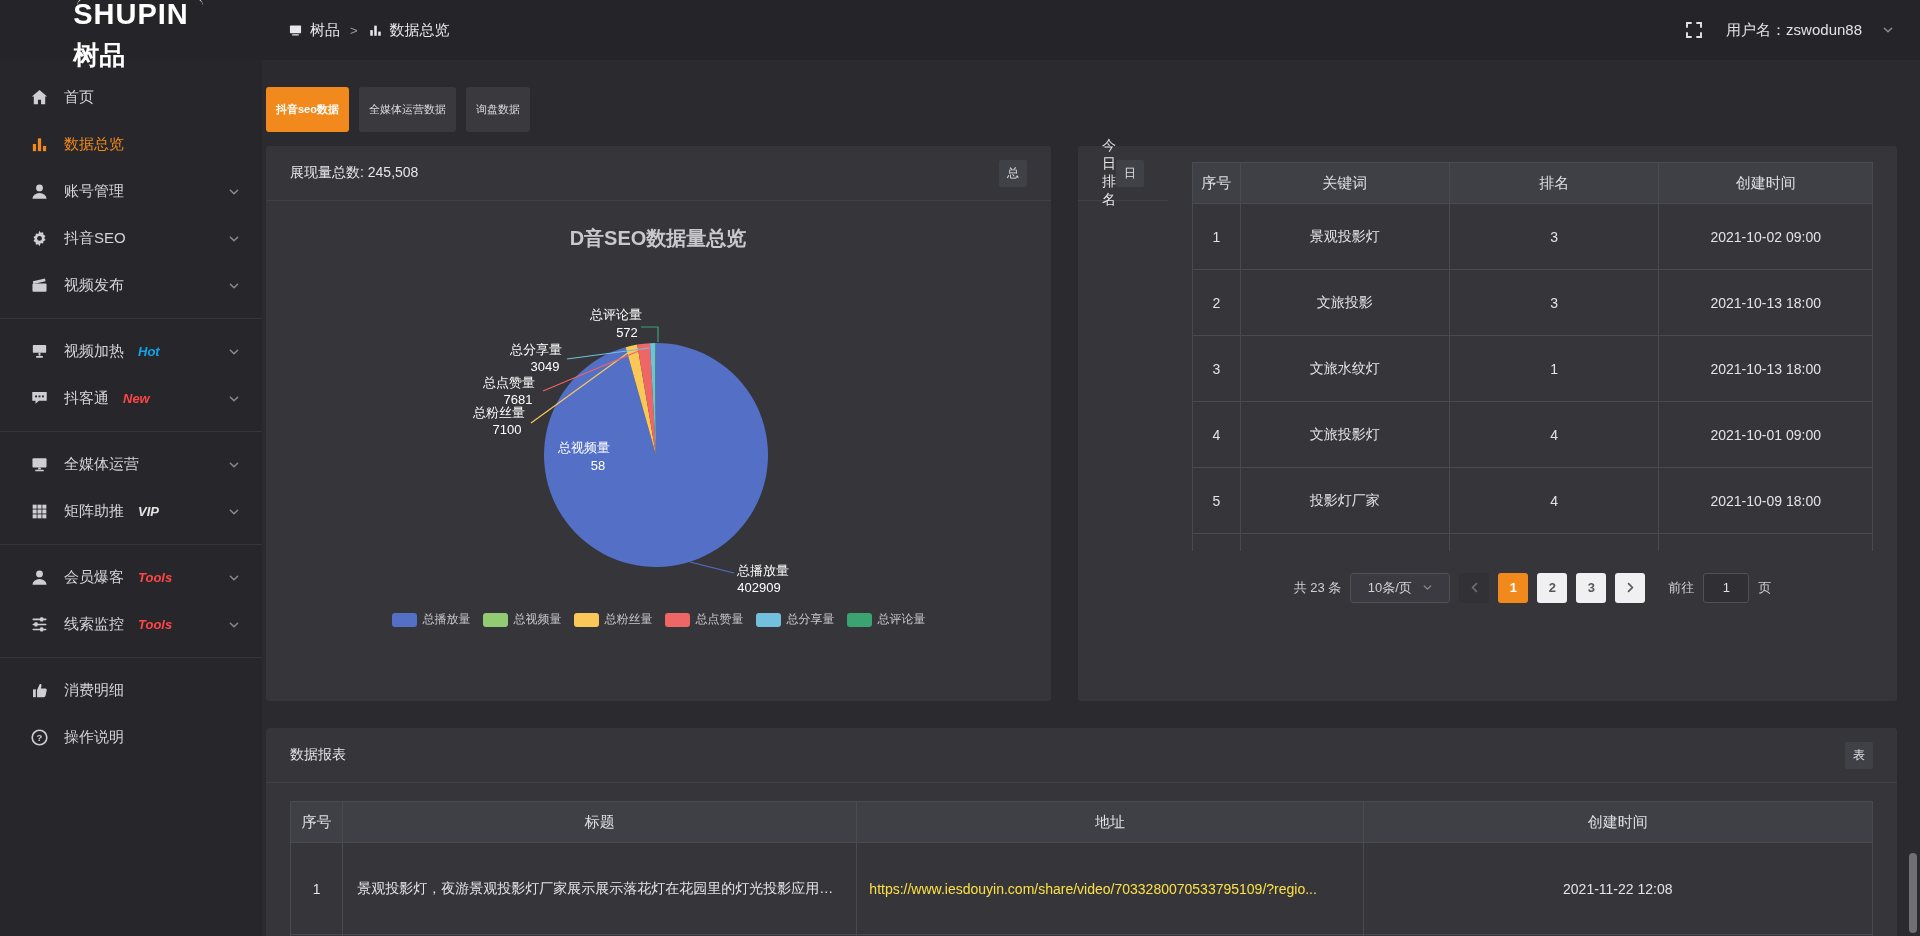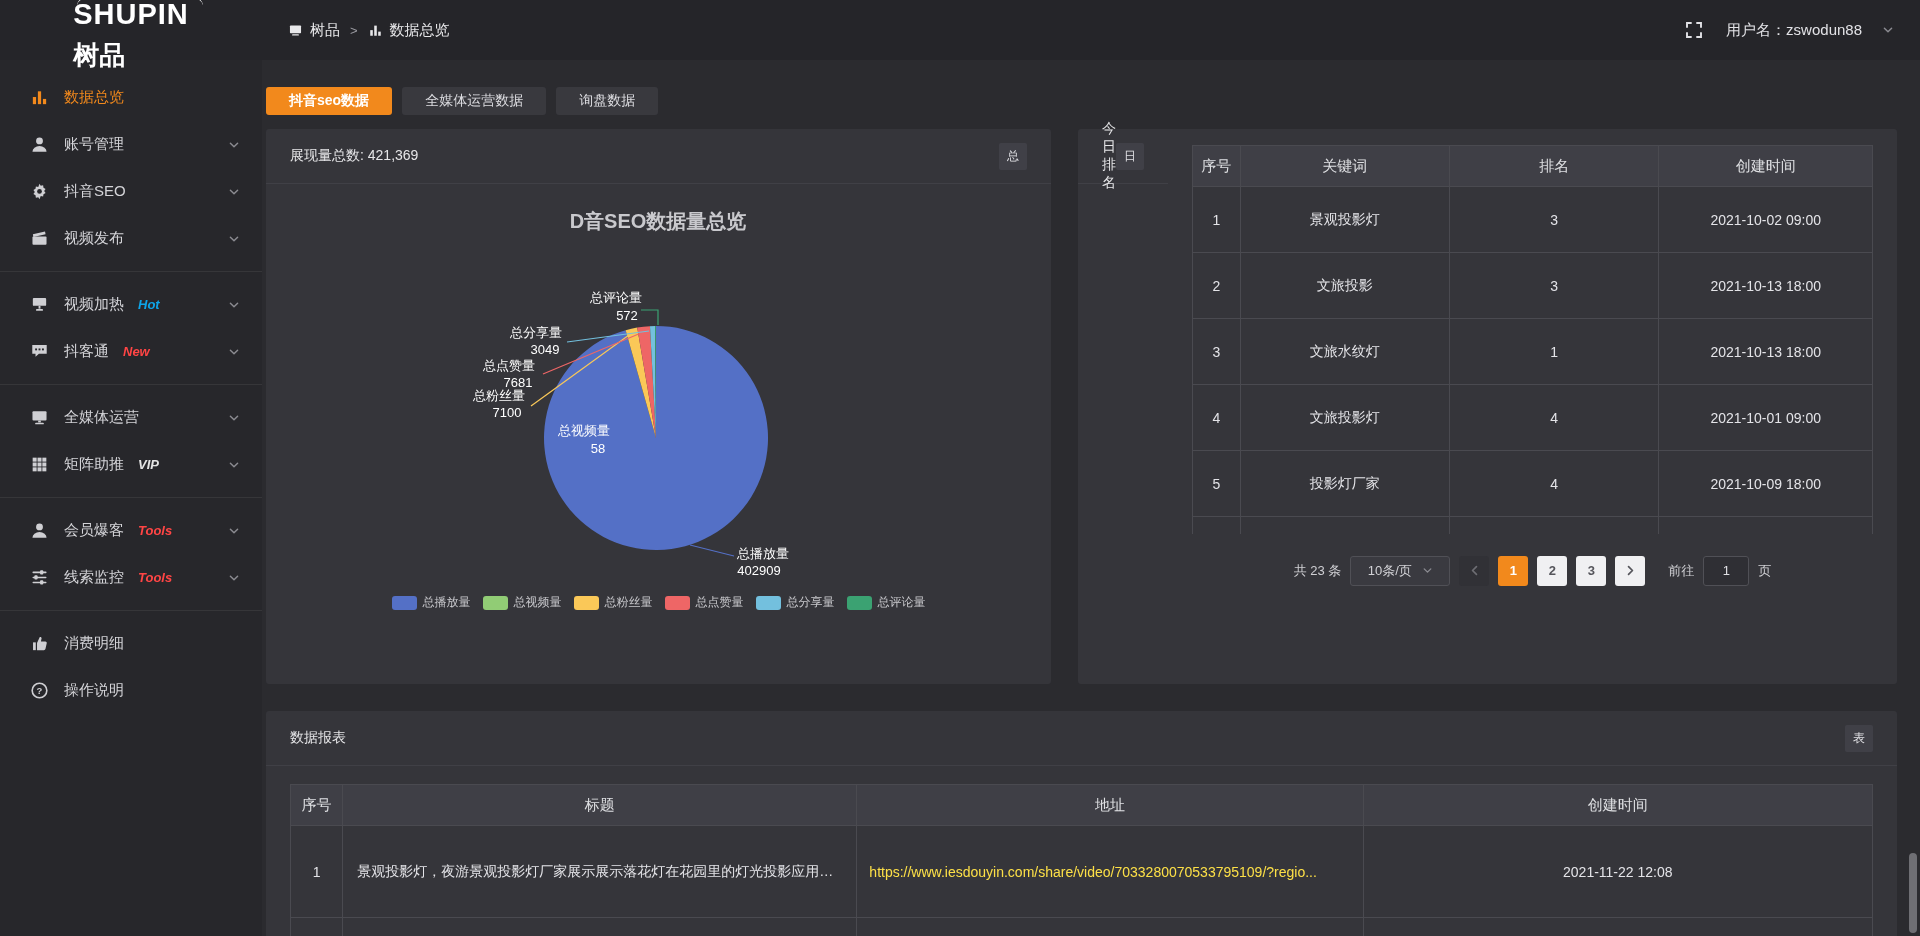--- a/index.html
+++ b/index.html
@@ -28,21 +28,21 @@
   .sidebar { width:262px; background:#27272b; padding-top:14px; flex-shrink:0; }
   .side-item { height:47px; display:flex; align-items:center; padding:0 22px 0 30px; position:relative; color:#d4d4d8; font-size:15px; cursor:pointer; }
   .side-item .s-icon { width:19px; height:19px; margin-right:15px; color:#cfcfd3; flex-shrink:0; }
   .side-item.active, .side-item.active .s-icon { color:#f2891c; }
   .side-badge { font-style:italic; font-weight:bold; font-size:13px; margin-left:14px; }
   .side-chevron { margin-left:auto; width:12px; height:12px; color:#8b8b91; }
   .side-divider { height:1px; background:rgba(255,255,255,.07); margin:9px 0; }
   .main { flex:1; padding:27px 23px 0 4px; overflow:hidden; }
   
   .tabs { display:flex; gap:10px; }
-  .tab-btn { height:28px; padding:0 23px; display:flex; align-items:center; font-size:14px;
+  .tab-btn { height:45px; padding:0 10px; display:flex; align-items:center; font-size:11px;
     background:#39393e; color:#dddde1; border-radius:3px; cursor:pointer; border:none; }
   .tab-btn.active { background:#f2891c; color:#fff; font-weight:bold; }
   
   .panel { background:#35353a; border-radius:3px; }
   .panel-head { height:55px; display:flex; align-items:center; justify-content:space-between;
     padding:0 24px; border-bottom:1px solid #404046; font-size:14px; color:#e6e6e8; }
   .corner-btn { background:#404047; color:#e0e0e4; font-size:12px; padding:5px 8px; border-radius:2px; border:none; cursor:pointer; }
   .panels-row { display:flex; gap:27px; margin-top:14px; height:555px; }
   .panel-left { width:785px; display:flex; flex-direction:column; }
   .panel-right { flex:1; display:flex; flex-direction:row; }
@@ -125,20 +125,28 @@
             <polyline points="4,7 10,13 16,7" fill="none" stroke="currentColor" stroke-width="2.4" stroke-linecap="round" stroke-linejoin="round"></polyline>
           </svg>
         </span>
     </span>
   </div>
 </div>
 
 <div class="shell">
 
   <div class="sidebar" id="sidebar">
+      <div class="side-item">
+        <span class="s-icon">
+          <svg viewBox="0 0 20 20" width="19" height="19" fill="currentColor">
+            <path d="M10 2.2 18 9h-2v8h-4.4v-4.6H8.4V17H4V9H2Z"></path>
+          </svg>
+        </span>
+        <span>首页</span>
+      </div>
       <div class="side-item active">
         <span class="s-icon">
           <svg viewBox="0 0 20 20" width="19" height="19" fill="currentColor">
             <rect x="3" y="9.5" width="3.4" height="7.5"></rect>
             <rect x="8.3" y="3.5" width="3.4" height="13.5"></rect>
             <rect x="13.6" y="11.5" width="3.4" height="5.5"></rect>
           </svg>
         </span>
         <span>数据总览</span>
       </div>
@@ -316,21 +324,21 @@
     <div class="tabs" id="tabs">
         <button class="tab-btn active">抖音seo数据</button>
         <button class="tab-btn">全媒体运营数据</button>
         <button class="tab-btn">询盘数据</button>
       </div>
 
     <div class="panels-row">
 
       <div class="panel panel-left">
         <div class="panel-head">
-          <span>展现量总数: 421,369</span>
+          <span>展现量总数: 245,508</span>
           <button class="corner-btn">总</button>
         </div>
         <div class="chart-area">
           <svg class="chart-svg" id="pie-svg" viewBox="0 0 785 408">
               <text x="392" y="44" text-anchor="middle" font-size="20" fill="#c9c9cd" font-weight="600">D音SEO数据量总览</text>
               <path d="M390,254L390.00,142.00A112,112 0 1 1 359.56,146.22Z" fill="#5470c6"></path>
               <path d="M390,254L359.56,146.22A112,112 0 0 1 359.65,146.19Z" fill="#91cc75"></path>
               <path d="M390,254L359.65,146.19A112,112 0 0 1 371.21,143.59Z" fill="#fac858"></path>
               <path d="M390,254L371.21,143.59A112,112 0 0 1 383.96,142.16Z" fill="#ee6666"></path>
               <path d="M390,254L383.96,142.16A112,112 0 0 1 389.04,142.00Z" fill="#73c0de"></path>

